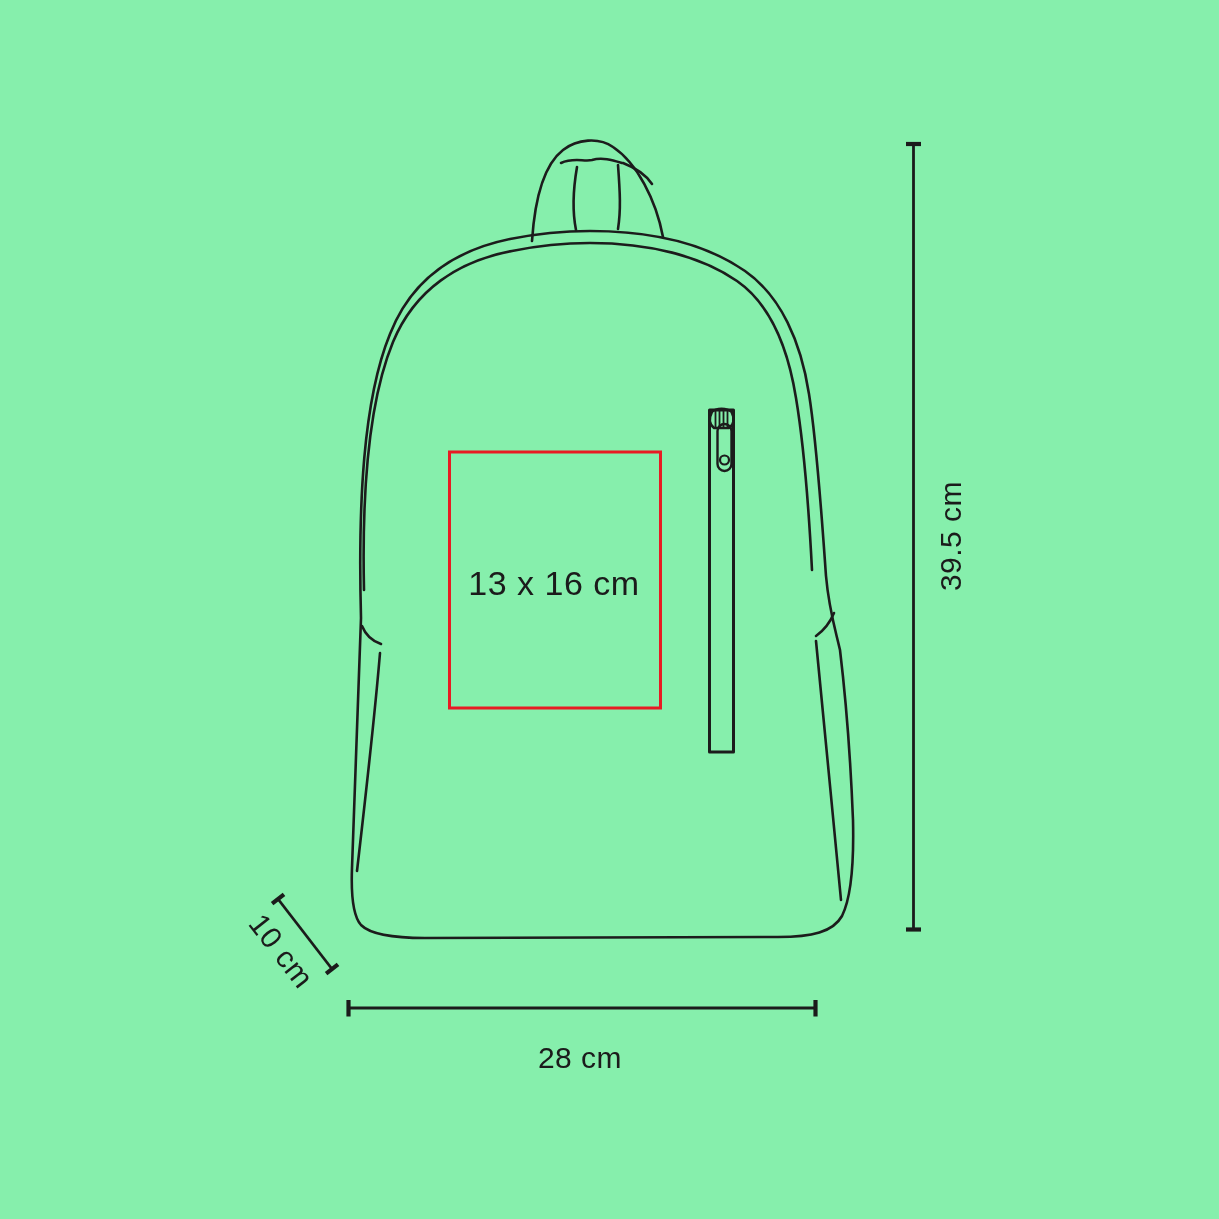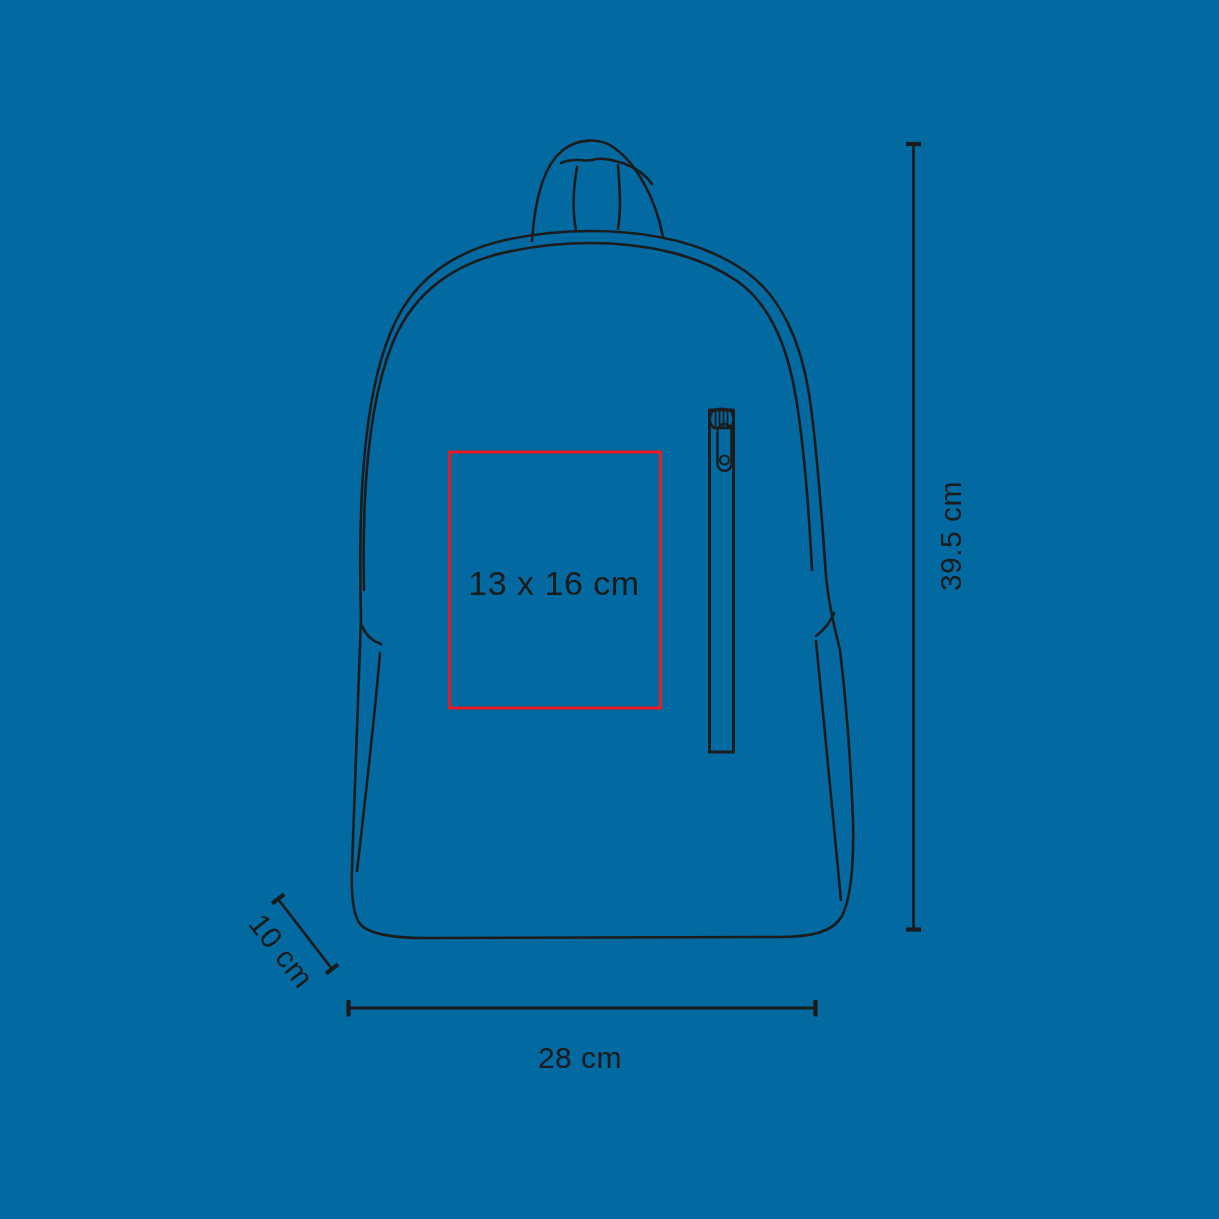--- a/index.html
+++ b/index.html
@@ -4,21 +4,21 @@
 <style>
   html, body {
     margin: 0;
     padding: 0;
     background: #ffffff;
   }
   .canvas {
     position: relative;
     width: 1219px;
     height: 1219px;
-    background: #0369a1;
+    background: #86efac;
     overflow: hidden;
     font-family: "Liberation Sans", sans-serif;
   }
   svg { display: block; }
   .dim-label {
     font-family: "Liberation Sans", sans-serif;
     font-size: 30px;
     fill: #1b1b1b;
     letter-spacing: 0.5px;
   }

